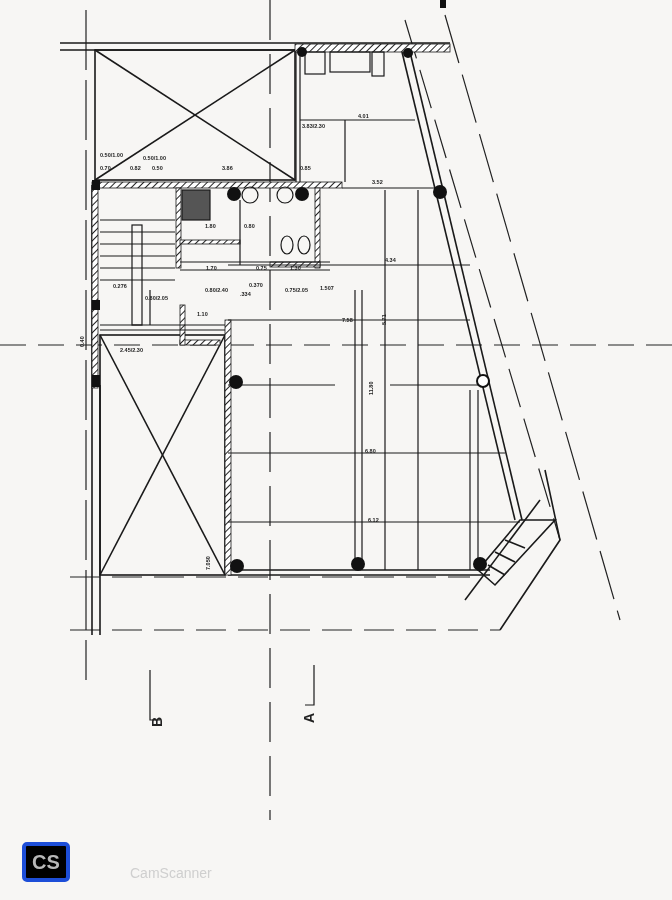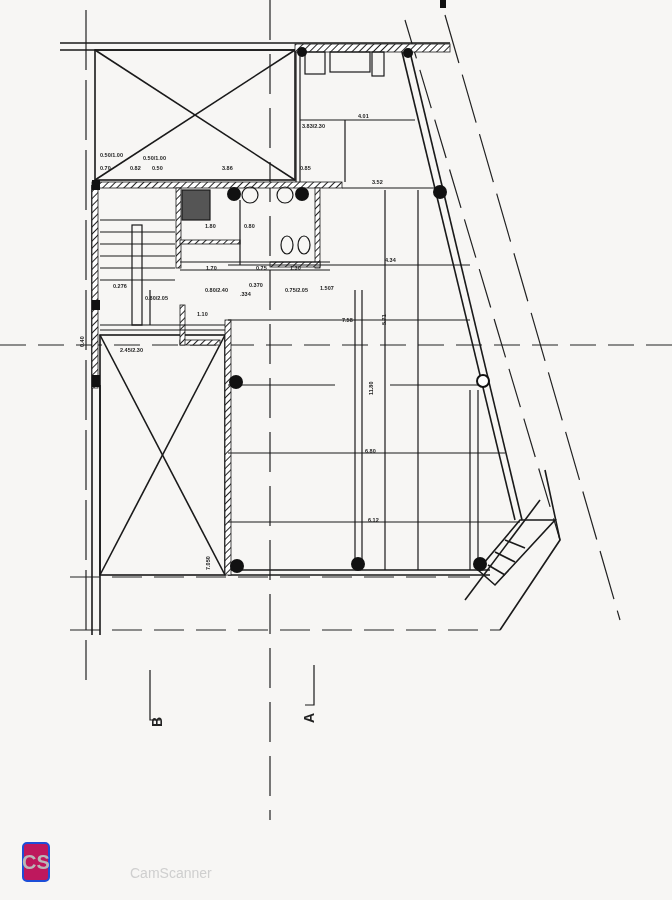--- a/index.html
+++ b/index.html
@@ -1,20 +1,20 @@
 <!DOCTYPE html>
 <html><head>
 <meta charset="utf-8">
 <style>
   html, body { margin:0; padding:0; }
   body { width:672px; height:900px; background:#f7f6f4; position:relative; overflow:hidden; font-family:"Liberation Sans", sans-serif; }
   #plan { position:absolute; left:0; top:0; width:672px; height:900px; }
   .dim { font-family:"Liberation Sans", sans-serif; font-size:5.5px; fill:#222; font-weight:bold; }
   .title-block { position:absolute; left:22px; top:842px; display:flex; align-items:center; }
-  .cs-logo { width:28px; height:40px; border:2px solid #1d4ed8; border-radius:5px; background:#be185d; color:#b8b8b8; font-weight:bold; font-size:20px; display:flex; align-items:center; justify-content:center; font-family:"Liberation Sans", sans-serif; box-sizing:border-box; }
+  .cs-logo { width:48px; height:40px; border:4px solid #1d4ed8; border-radius:5px; background:#000000; color:#b8b8b8; font-weight:bold; font-size:20px; display:flex; align-items:center; justify-content:center; font-family:"Liberation Sans", sans-serif; box-sizing:border-box; }
   .title-text { margin-left:6px; line-height:17px; }
   .title-line { font-family:"Liberation Sans", sans-serif; font-size:15px; font-weight:bold; color:#1a1a1a; letter-spacing:0.2px; }
   .watermark { position:absolute; left:92px; top:865px; font-family:"Liberation Sans", sans-serif; font-size:14px; color:#cfcfcf;padding-left:38px; }
   .section-label { position:absolute; font-family:"Liberation Sans", sans-serif; font-size:14px; font-weight:bold; color:#222; transform:rotate(-90deg); }
 </style>
 </head>
 <body>
 
 <svg id="plan" viewBox="0 0 672 900" xmlns="http://www.w3.org/2000/svg">
   <defs>

